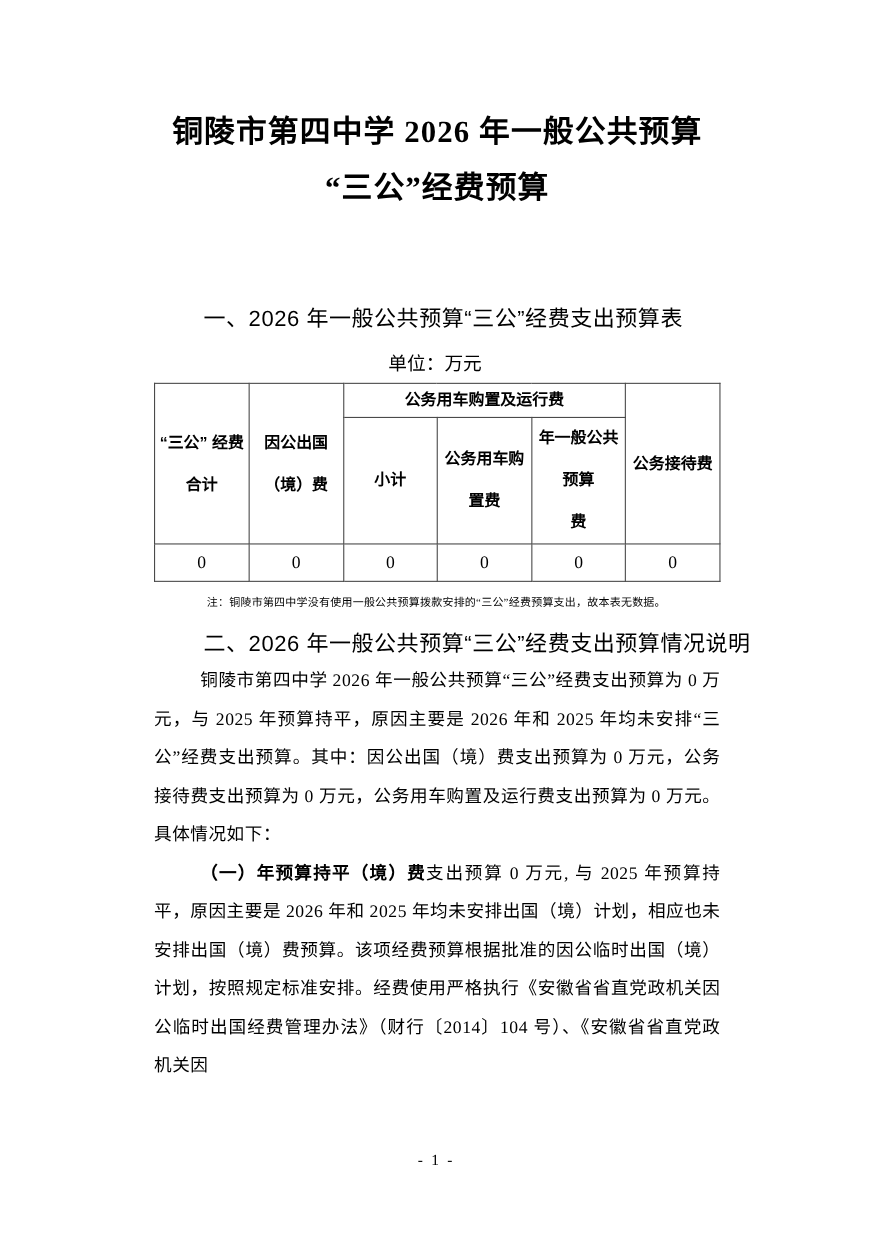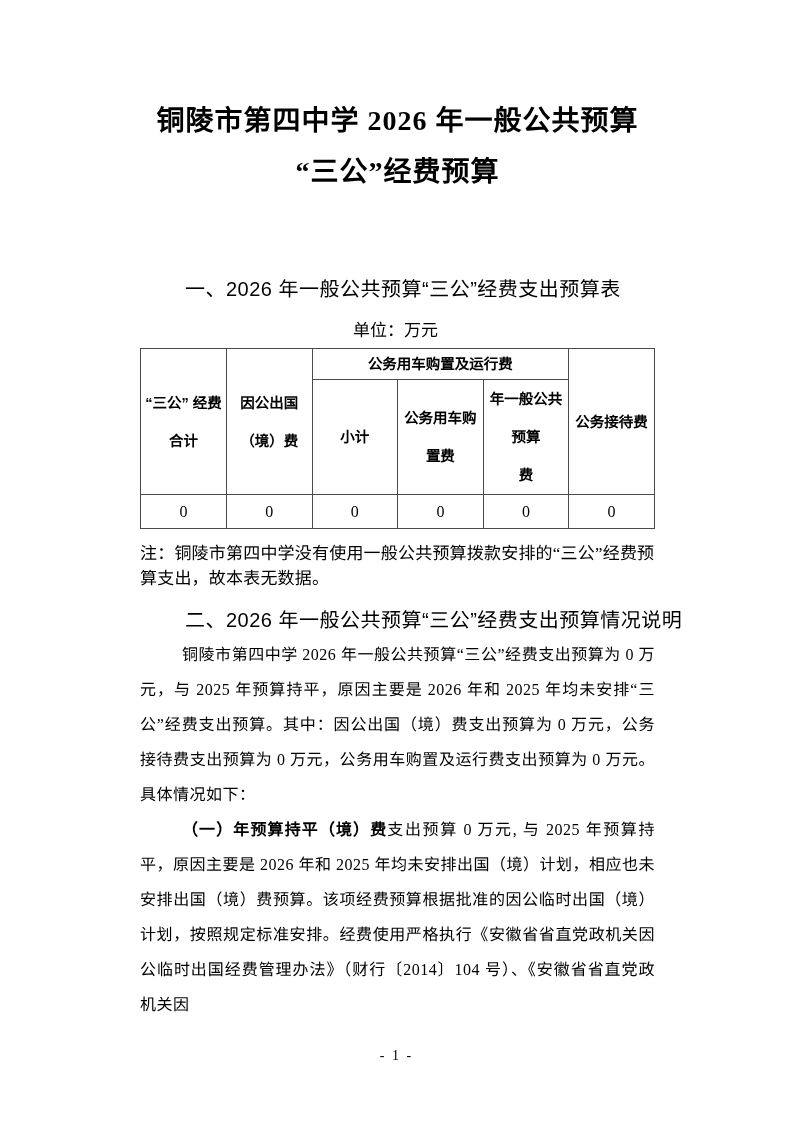--- a/index.html
+++ b/index.html
@@ -66,23 +66,24 @@
   tr.header-row-1 th.vehicle-group { height: 31px; line-height: 29px; }
   tr.header-row-2 th { height: 64px; }
   tr.data-row td {
     height: 33px;
     font-size: 16px;
     line-height: 33px;
     font-family: "Liberation Serif", "DejaVu Serif", serif;
   }
 
   .note {
-    font-size: 17px;
+    font-size: 10px;
     margin-top: 10px;
     letter-spacing: 0.2px;
+    margin-left: 48px;
   }
 
   .body-para {
     font-size: 16px;
     line-height: 35px;
     text-align: justify;
     text-indent: 42px;
     letter-spacing: 0.5px;
     margin-top: 4px;
   }

